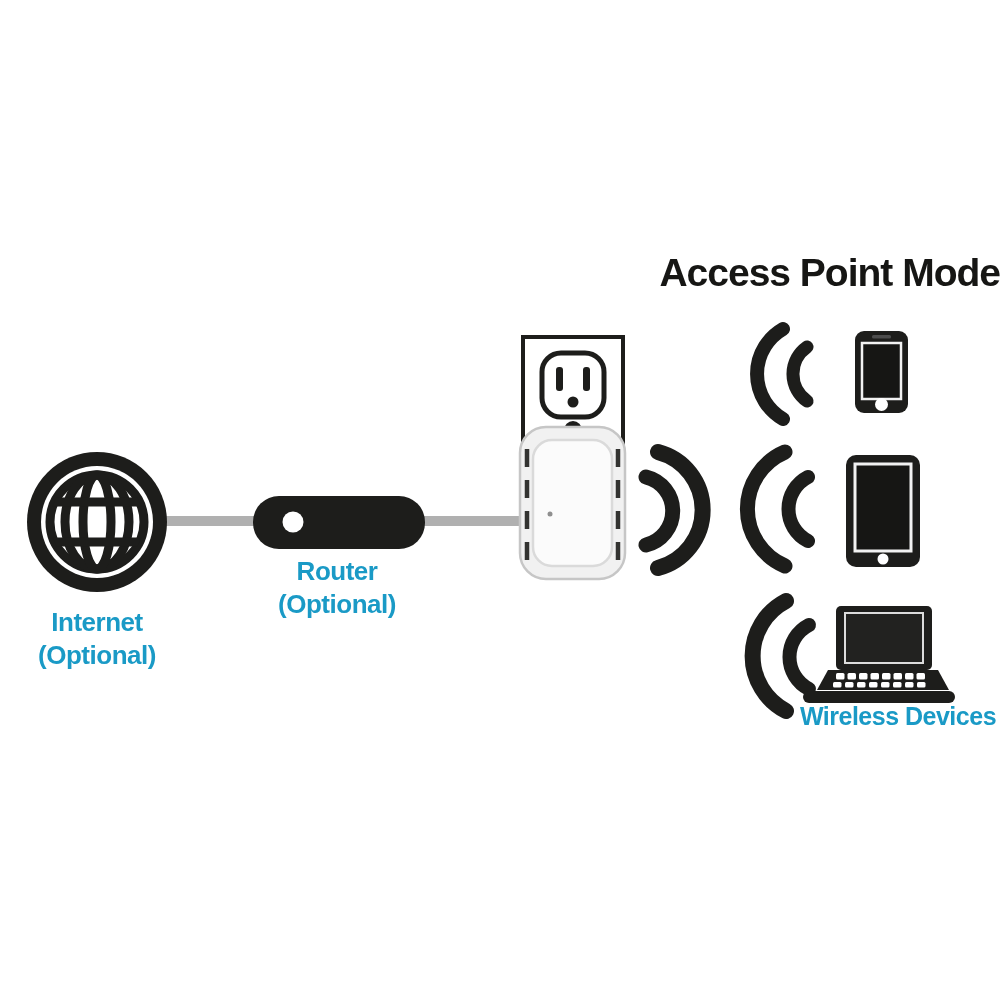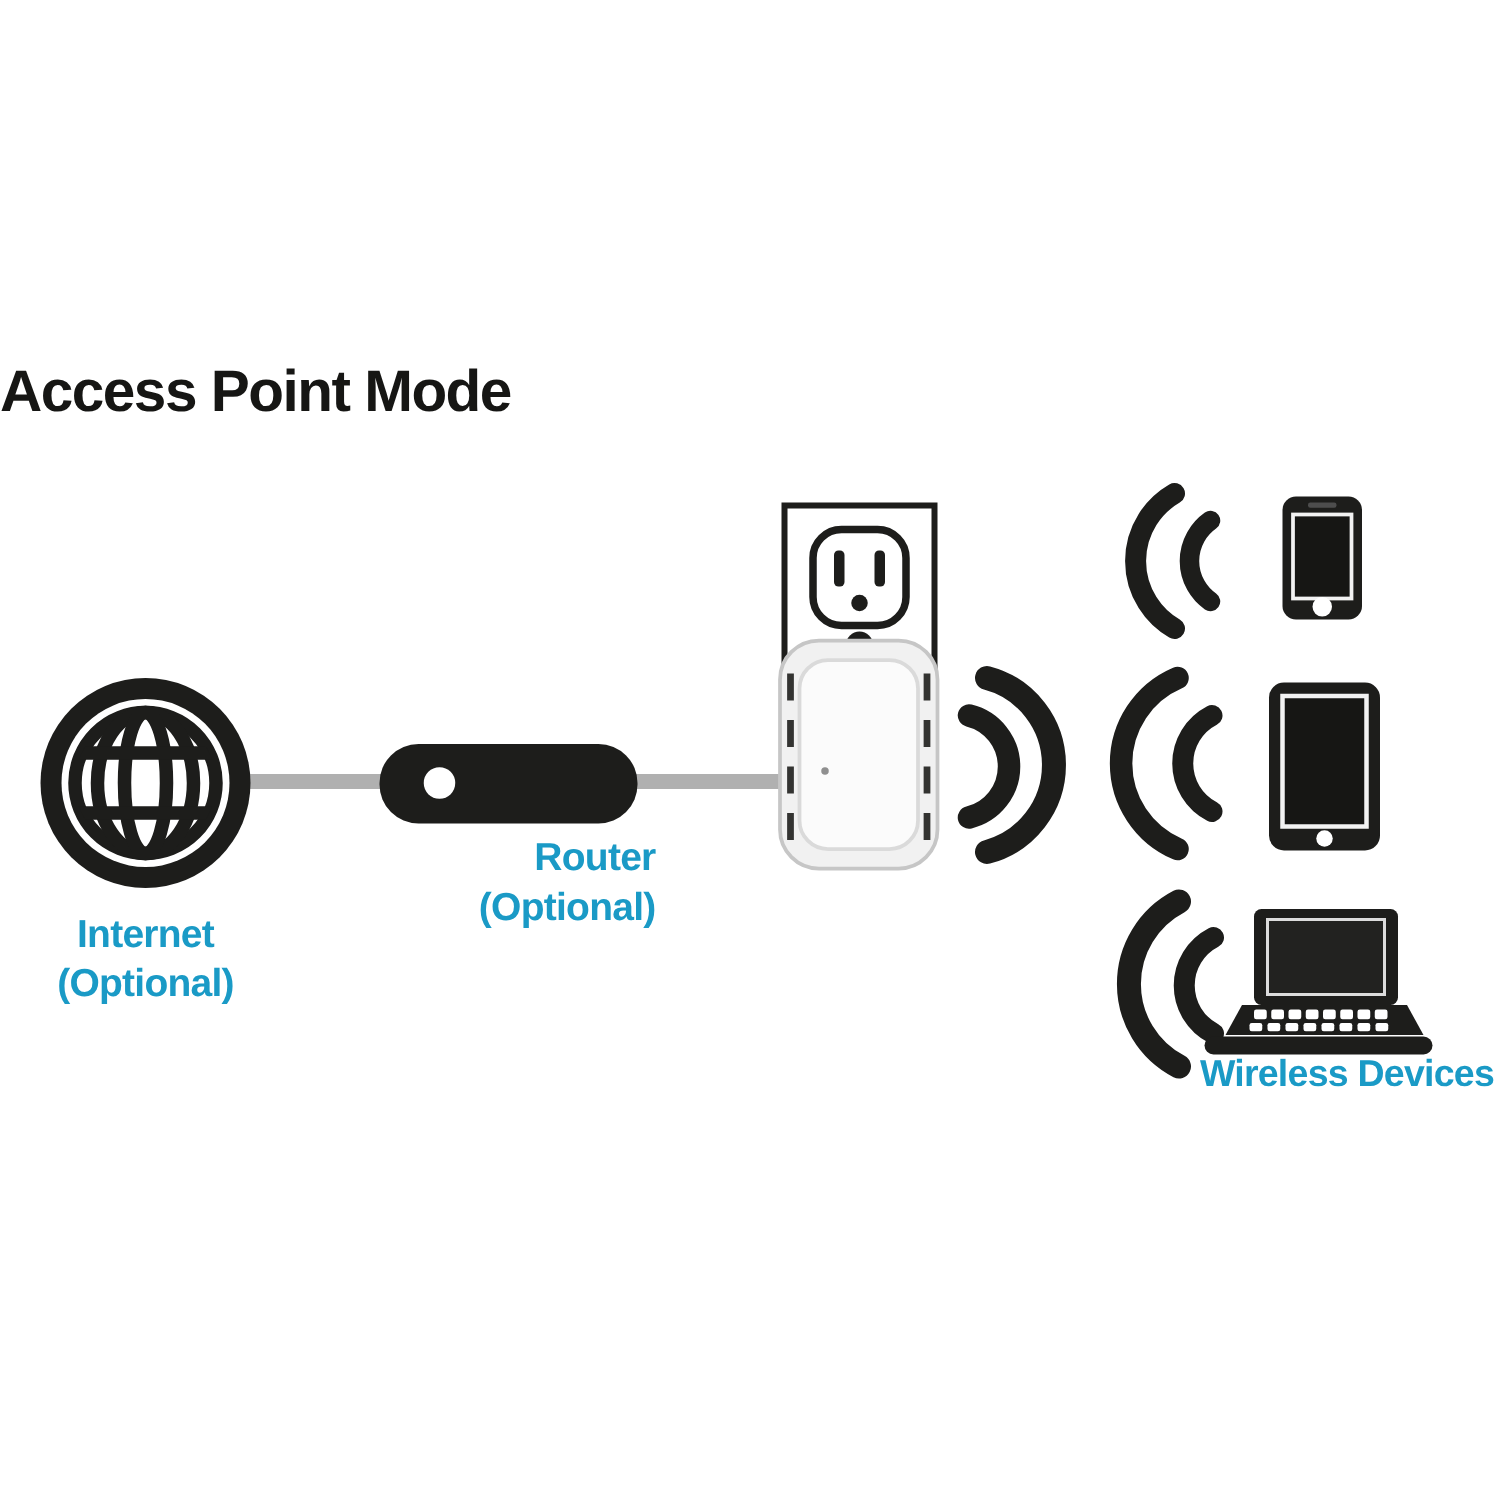--- a/index.html
+++ b/index.html
@@ -6,41 +6,41 @@
   .stage {
     position: relative;
     width: 1000px;
     height: 1000px;
     background: #ffffff;
     overflow: hidden;
     font-family: "Liberation Sans", sans-serif;
   }
   .diagram-title {
     position: absolute;
-    top: 240px;
+    top: 251px;
     left: 0;
     width: 1000px;
-    text-align: left;
+    text-align: right;
     font-size: 39px;
     font-weight: bold;
     letter-spacing: -1px;
     color: #161614;
   }
   .node-label {
     position: absolute;
     text-align: center;
     font-weight: bold;
     color: #1a9ac6;
     font-size: 26px;
     line-height: 1.25;
     letter-spacing: -0.5px;
   }
   .node-label span { display: block; }
   .label-internet { left: -3px;  top: 606px; width: 200px; }
-  .label-router   { left: 237px; top: 555px; width: 200px; text-align: right; }
+  .label-router   { left: 237px; top: 555px; width: 200px; }
   .label-devices  { left: 768px; top: 701px; width: 260px; font-size: 25px; }
   svg.canvas { position: absolute; left: 0; top: 0; }
 </style>
 </head>
 <body>
 
 <div class="stage">
 
   <div class="diagram-title">Access Point Mode</div>
 

